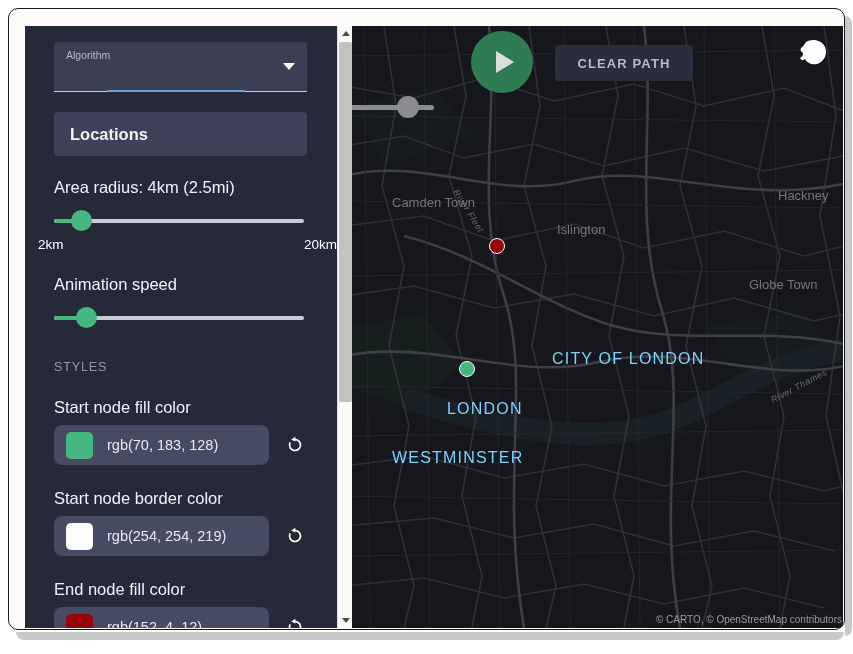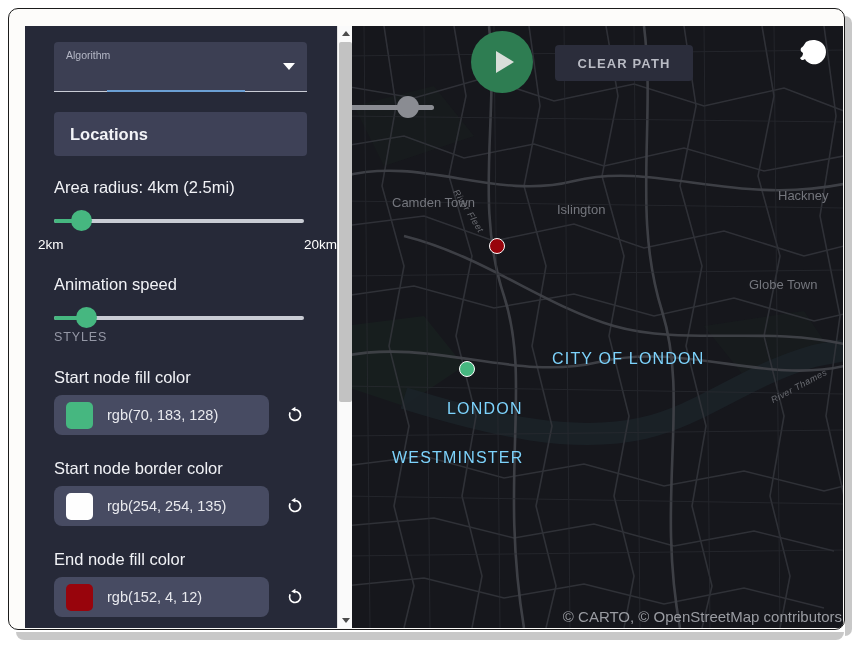--- a/index.html
+++ b/index.html
@@ -78,21 +78,21 @@
     border: 1.5px solid #fefefe;
   }
   #end-node {
     width: 16px; height: 16px;
     background: #98040c;
     border: 1.5px solid #fefefe;
   }
   #map-attribution {
     position: absolute;
     right: 2px; bottom: 3px;
-    font-size: 15px;
+    font-size: 10px;
     color: #9a9ca2;
     font-family: "Liberation Sans", sans-serif;
     white-space: nowrap;
   }
 
   
   #map-speed-slider {
     position: absolute;
     left: -60px; top: 70px;
     width: 150px; height: 22px;
@@ -242,20 +242,21 @@
     position: relative;
     margin-top: 4px;
     height: 16px;
     width: 283px;
   }
   .slider-scale .lo { position:absolute; left:-16px; color:#ffffff; font-size:13.5px; }
   .slider-scale .hi { position:absolute; right:0; color:#ffffff; font-size:13.5px; }
 
   
   #styles-heading {
+    margin-top: 30px;
     color: #9598a6;
     font-size: 12.5px;
     letter-spacing: .9px;
   }
   .color-label {
     color: #f1f2f6;
     font-size: 16.5px;
     margin-top: 24px;
   }
   .color-row {
@@ -369,21 +370,21 @@
         <g stroke="#2a2c32" stroke-width="1" fill="none" opacity=".7">
           <path d="M0 30 L500 24 M0 90 L500 96 M0 175 L500 182 M0 250 L500 244
                    M0 360 L500 368 M0 410 L500 404 M0 470 L500 478 M0 530 L500 524"></path>
           <path d="M20 0 L26 602 M80 0 L86 602 M150 0 L156 602 M220 0 L226 602
                    M290 0 L296 602 M360 0 L366 602 M430 0 L436 602"></path>
         </g>
       </svg>
 
       <div id="map-labels">
           <div class="map-label place" style="left: 48px; top: 169px;">Camden Town</div>
-          <div class="map-label place" style="left: 213px; top: 176px;">Islington</div>
+          <div class="map-label place" style="left: 213px; top: 196px;">Islington</div>
           <div class="map-label place" style="left: 398px; top: 162px; margin-left: 36px;">Hackney</div>
           <div class="map-label place" style="left: 405px; top: 251px;">Globe Town</div>
           <div class="map-label big" style="left: 208px; top: 324px;">CITY OF LONDON</div>
           <div class="map-label big" style="left: 103px; top: 374px;">LONDON</div>
           <div class="map-label big" style="left: 48px; top: 423px;">WESTMINSTER</div>
           <div class="map-label river" style="left: 100px; top: 180px; transform: rotate(58deg);">River Fleet</div>
           <div class="map-label river" style="left: 424px; top: 355px; transform: rotate(-28deg);">River Thames</div>
         </div>
 
       <div id="map-nodes">
@@ -454,21 +455,21 @@
                 <svg width="20" height="20" viewBox="0 0 20 20">
                   <path d="M10 4.5 A5.5 5.5 0 1 1 4.9 8" fill="none" stroke="#ffffff" stroke-width="1.7" stroke-linecap="round"></path>
                   <path d="M10.4 1.8 L10.4 6.4 L6.2 4.6 Z" fill="#ffffff"></path>
                 </svg>
               </button>
             </div>
             <div class="color-label">Start node border color</div>
             <div class="color-row">
               <div class="color-field">
                 <span class="swatch" style="background: rgb(254, 254, 254);"></span>
-                <span class="color-text">rgb(254, 254, 135)</span>
+                <span class="color-text">rgb(254, 254, 219)</span>
               </div>
               <button class="reset-btn">
                 <svg width="20" height="20" viewBox="0 0 20 20">
                   <path d="M10 4.5 A5.5 5.5 0 1 1 4.9 8" fill="none" stroke="#ffffff" stroke-width="1.7" stroke-linecap="round"></path>
                   <path d="M10.4 1.8 L10.4 6.4 L6.2 4.6 Z" fill="#ffffff"></path>
                 </svg>
               </button>
             </div>
             <div class="color-label">End node fill color</div>
             <div class="color-row">

